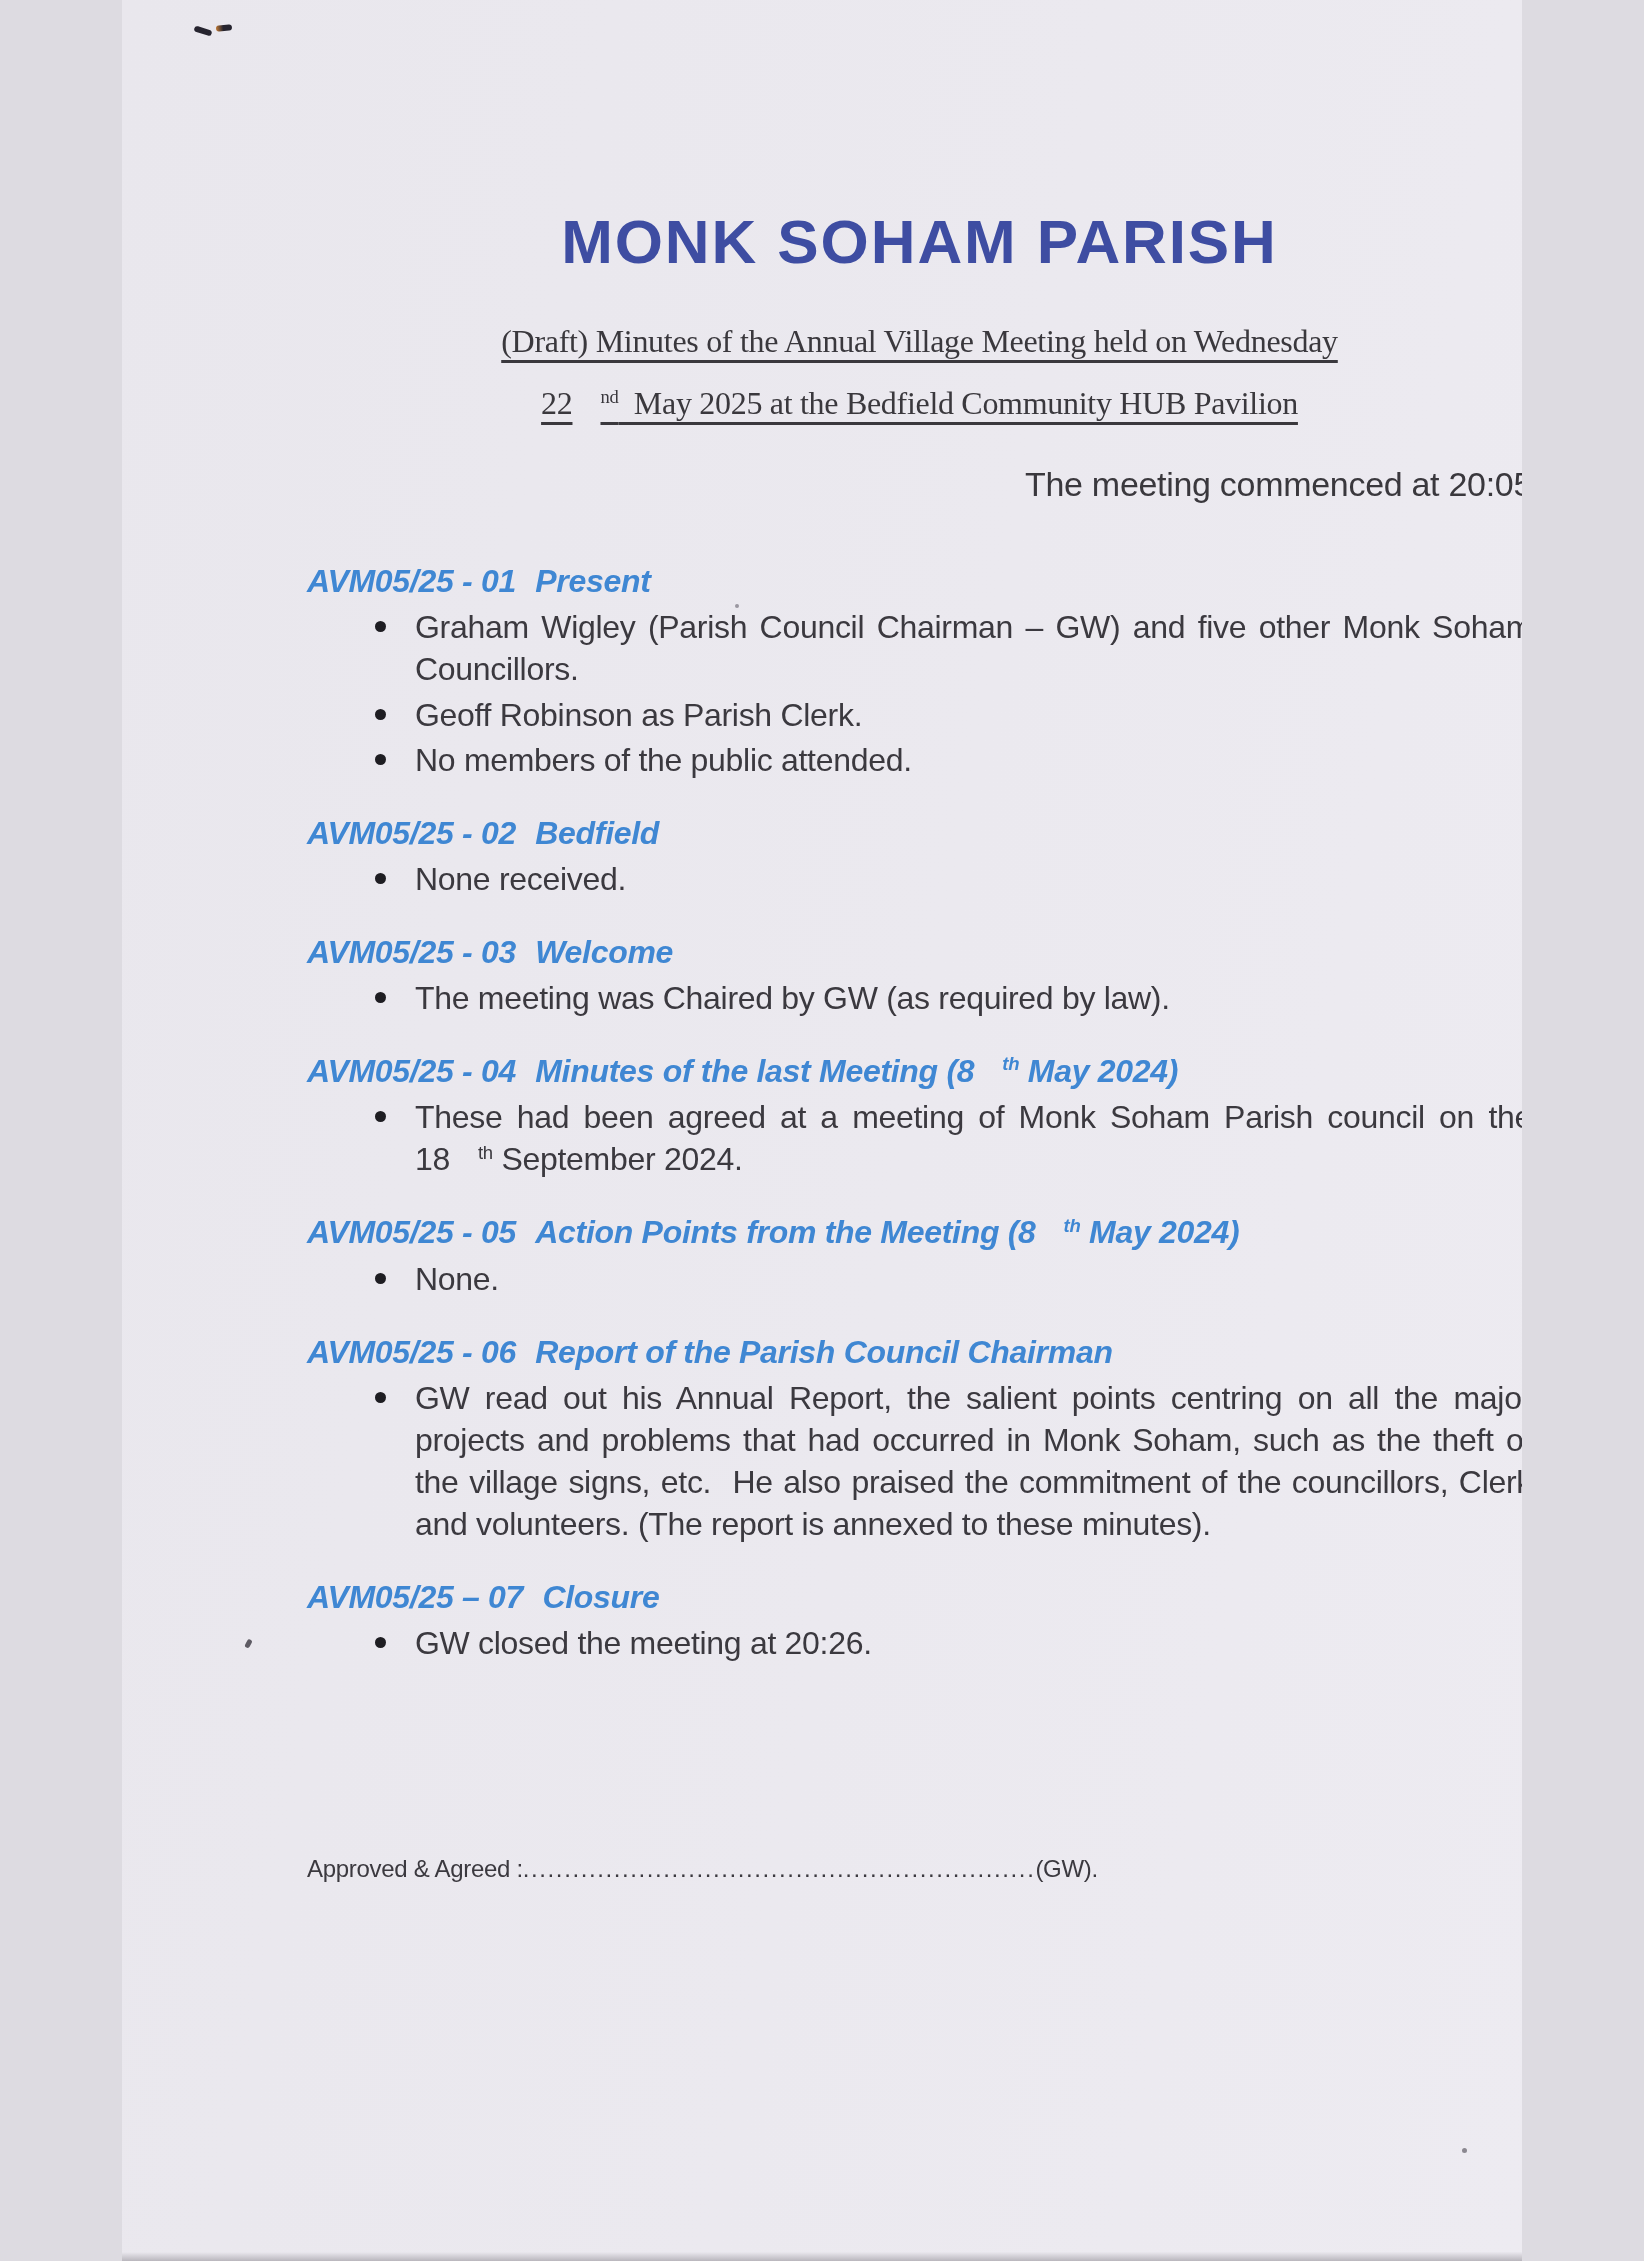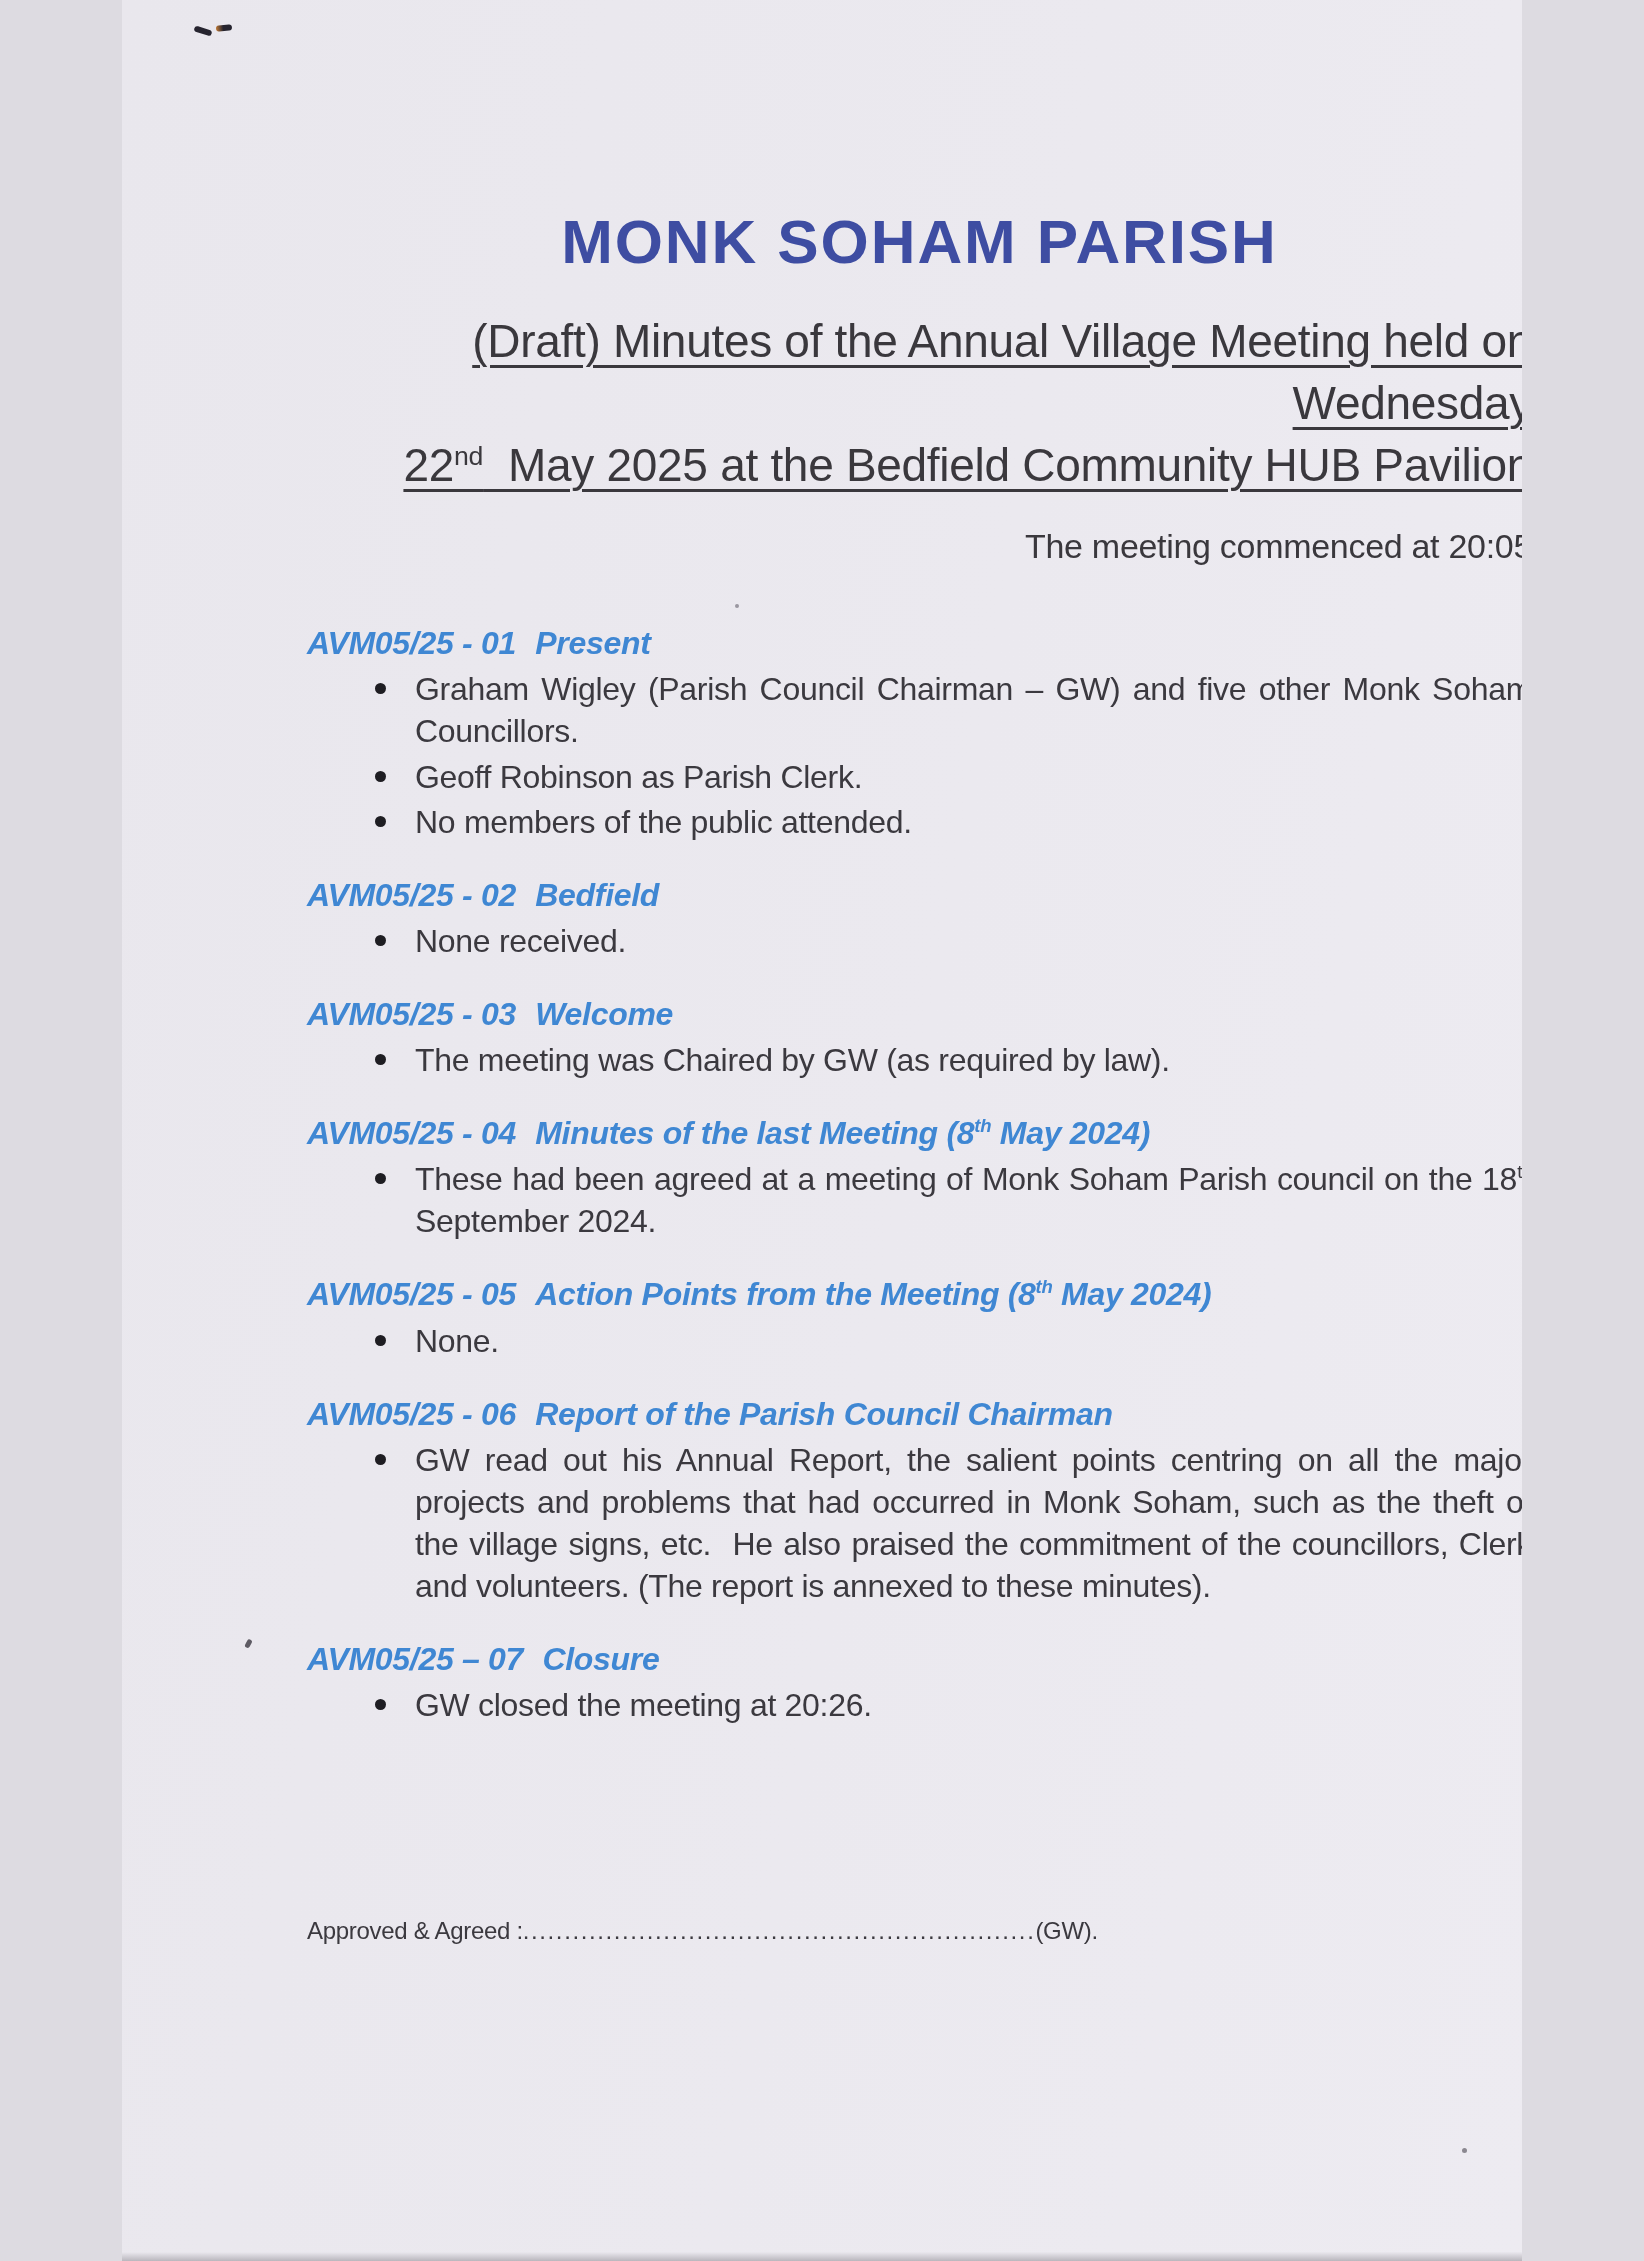--- a/index.html
+++ b/index.html
@@ -27,25 +27,26 @@
     margin: 208px 0 0 0;
     text-align: center;
     font-size: 62px;
     font-weight: bold;
     letter-spacing: 1.9px;
     color: #3e4da2;
     line-height: 1.1;
   }
   .subtitle {
     margin-top: 34px;
-    text-align: right;
-    font-size: 46px;
+    text-align: center;
+    font-size: 32px;
     line-height: 62px;
     color: #3a383d;
     letter-spacing: -0.3px;
+    font-family: Liberation Serif, serif;
   }
   .subtitle .uline {
     text-decoration: underline;
     text-decoration-thickness: 2.6px;
     text-underline-offset: 8.4px;
     white-space: pre-wrap;
   }
   .commenced {
     margin-top: 31px;
     text-align: right;
@@ -88,20 +89,21 @@
     height: 11px;
     border-radius: 50%;
     background: #1e1d22;
   }
   ul.bullets li .btext { white-space: pre-wrap; }
   ul.bullets li.justify { text-align: justify; }
   sup {
     font-size: 58%;
     vertical-align: super;
     line-height: 0;
+    margin-left: 28px;
   }
   .approval {
     margin-top: 191px;
     font-size: 24px;
     letter-spacing: -0.3px;
     color: #3b393f;
     white-space: nowrap;
   }
   .approval .dots { letter-spacing: 1.6px; }
   

